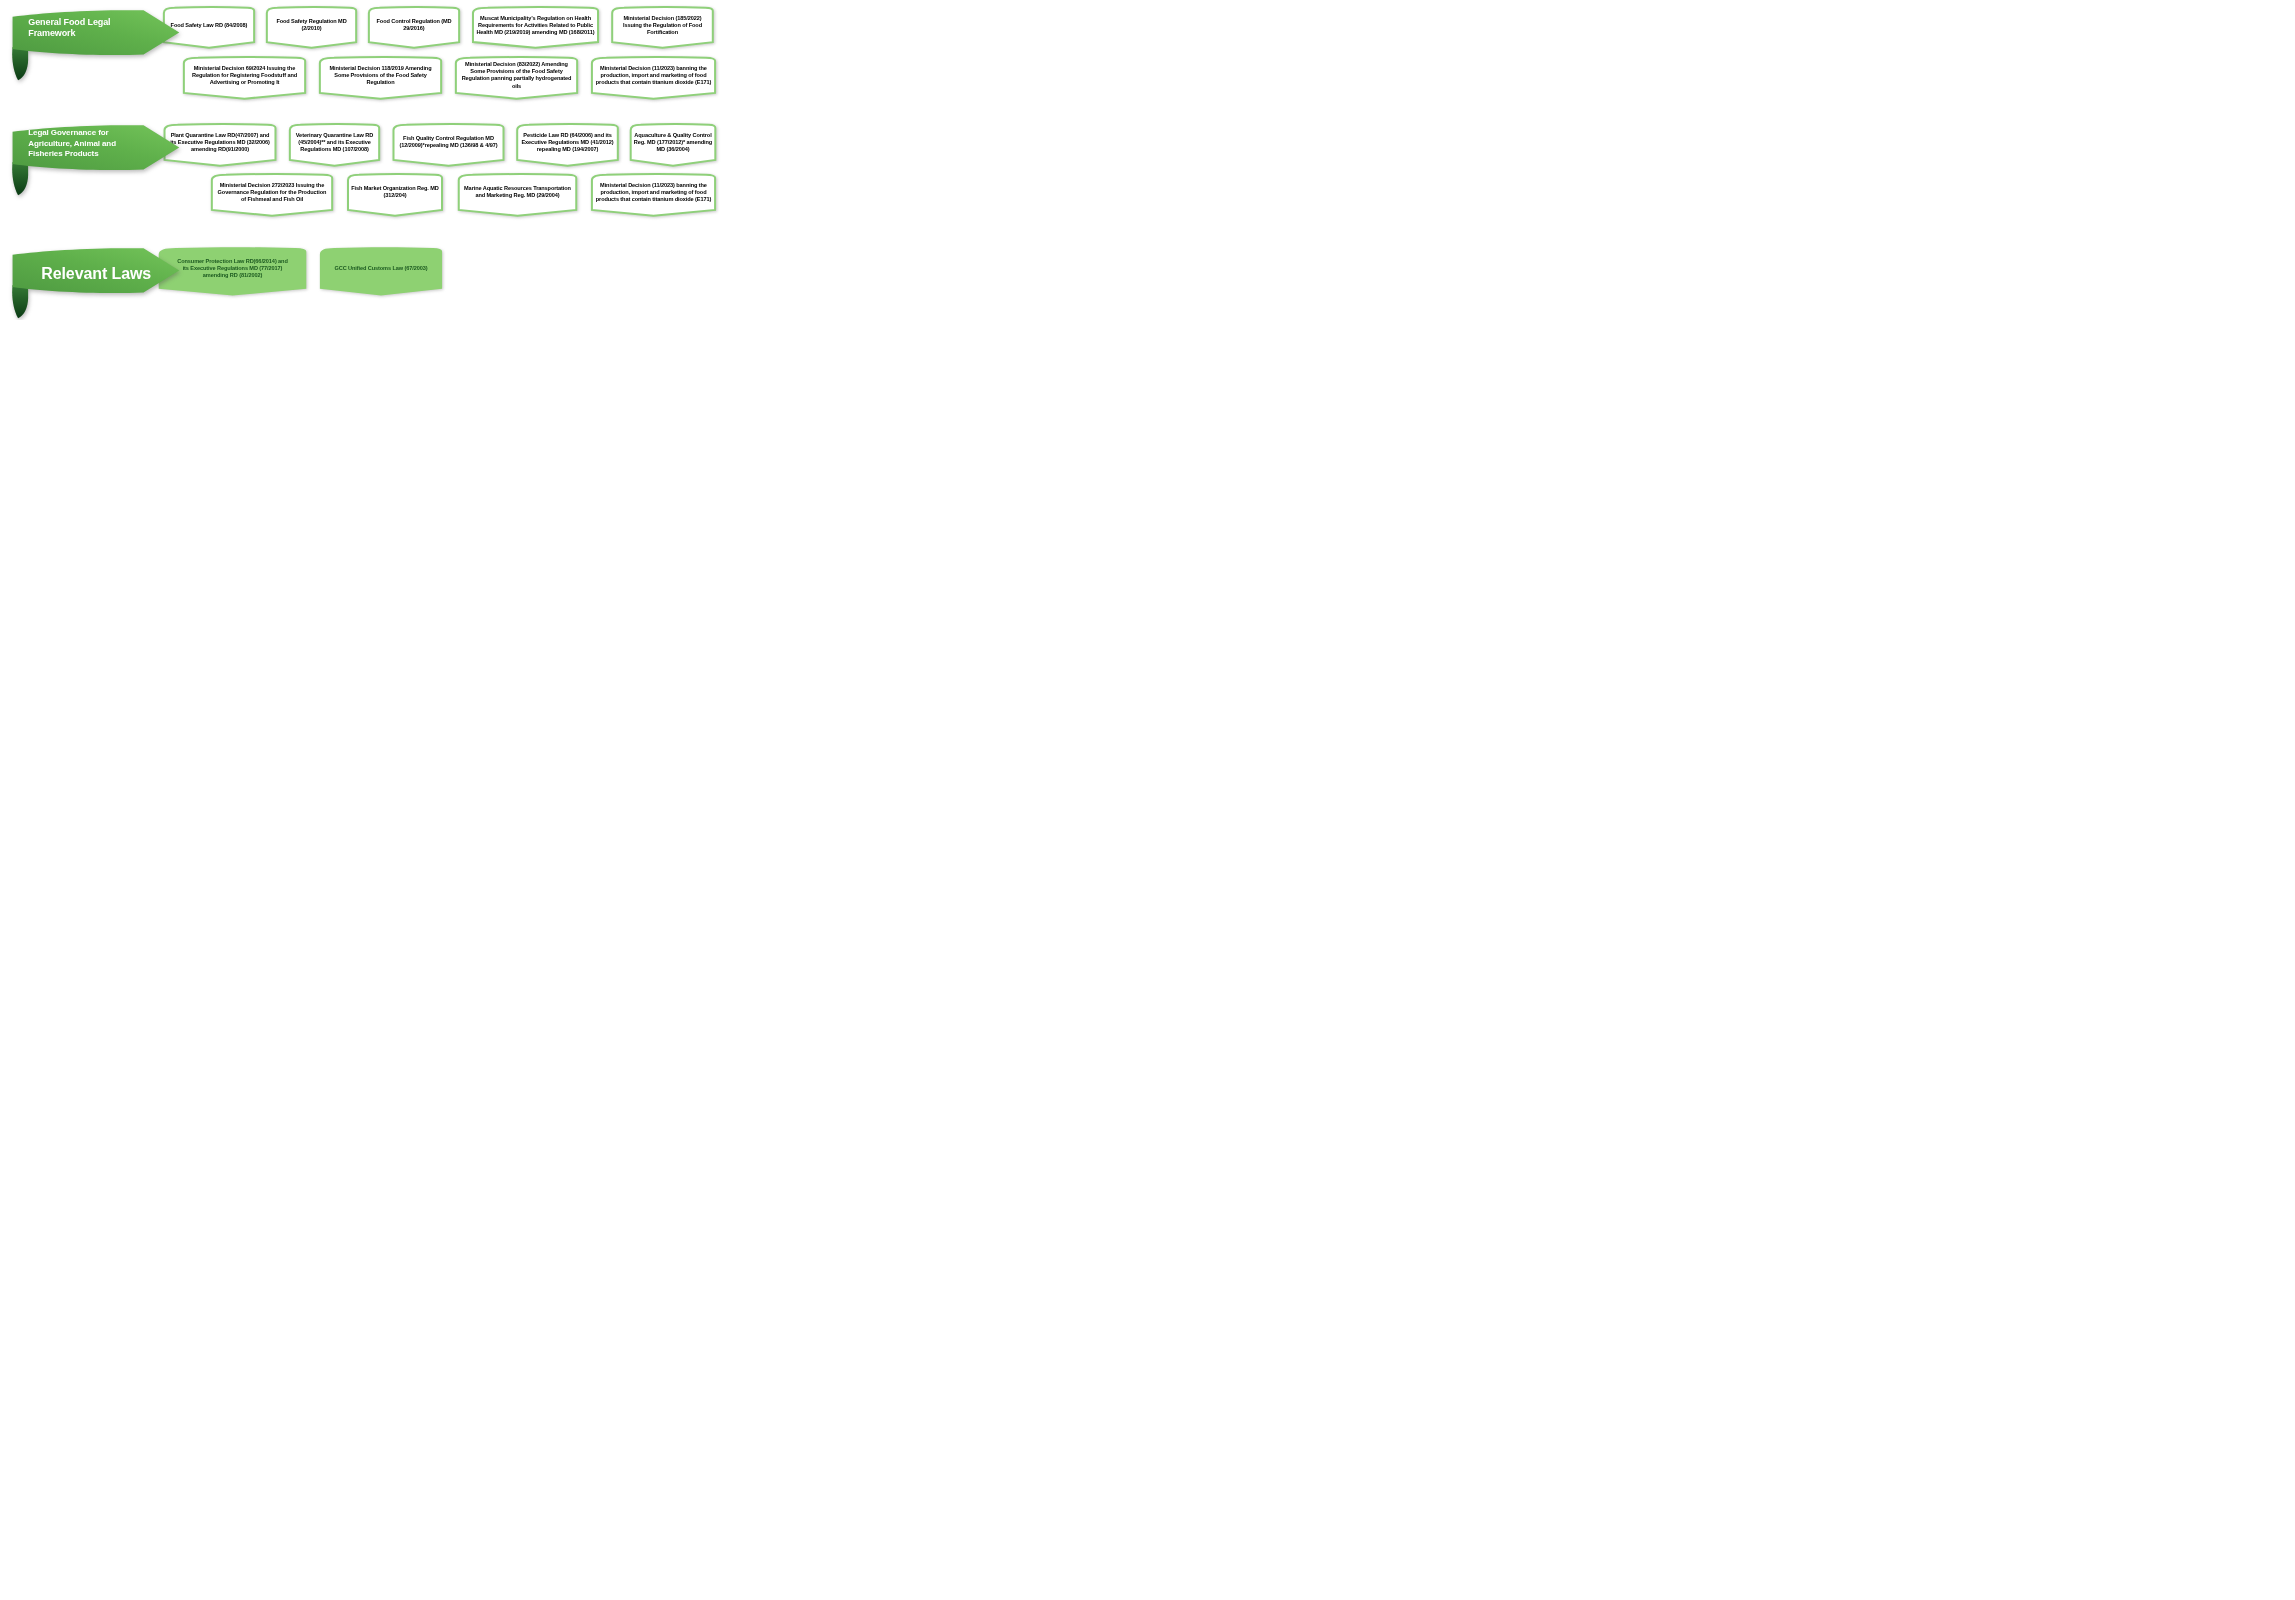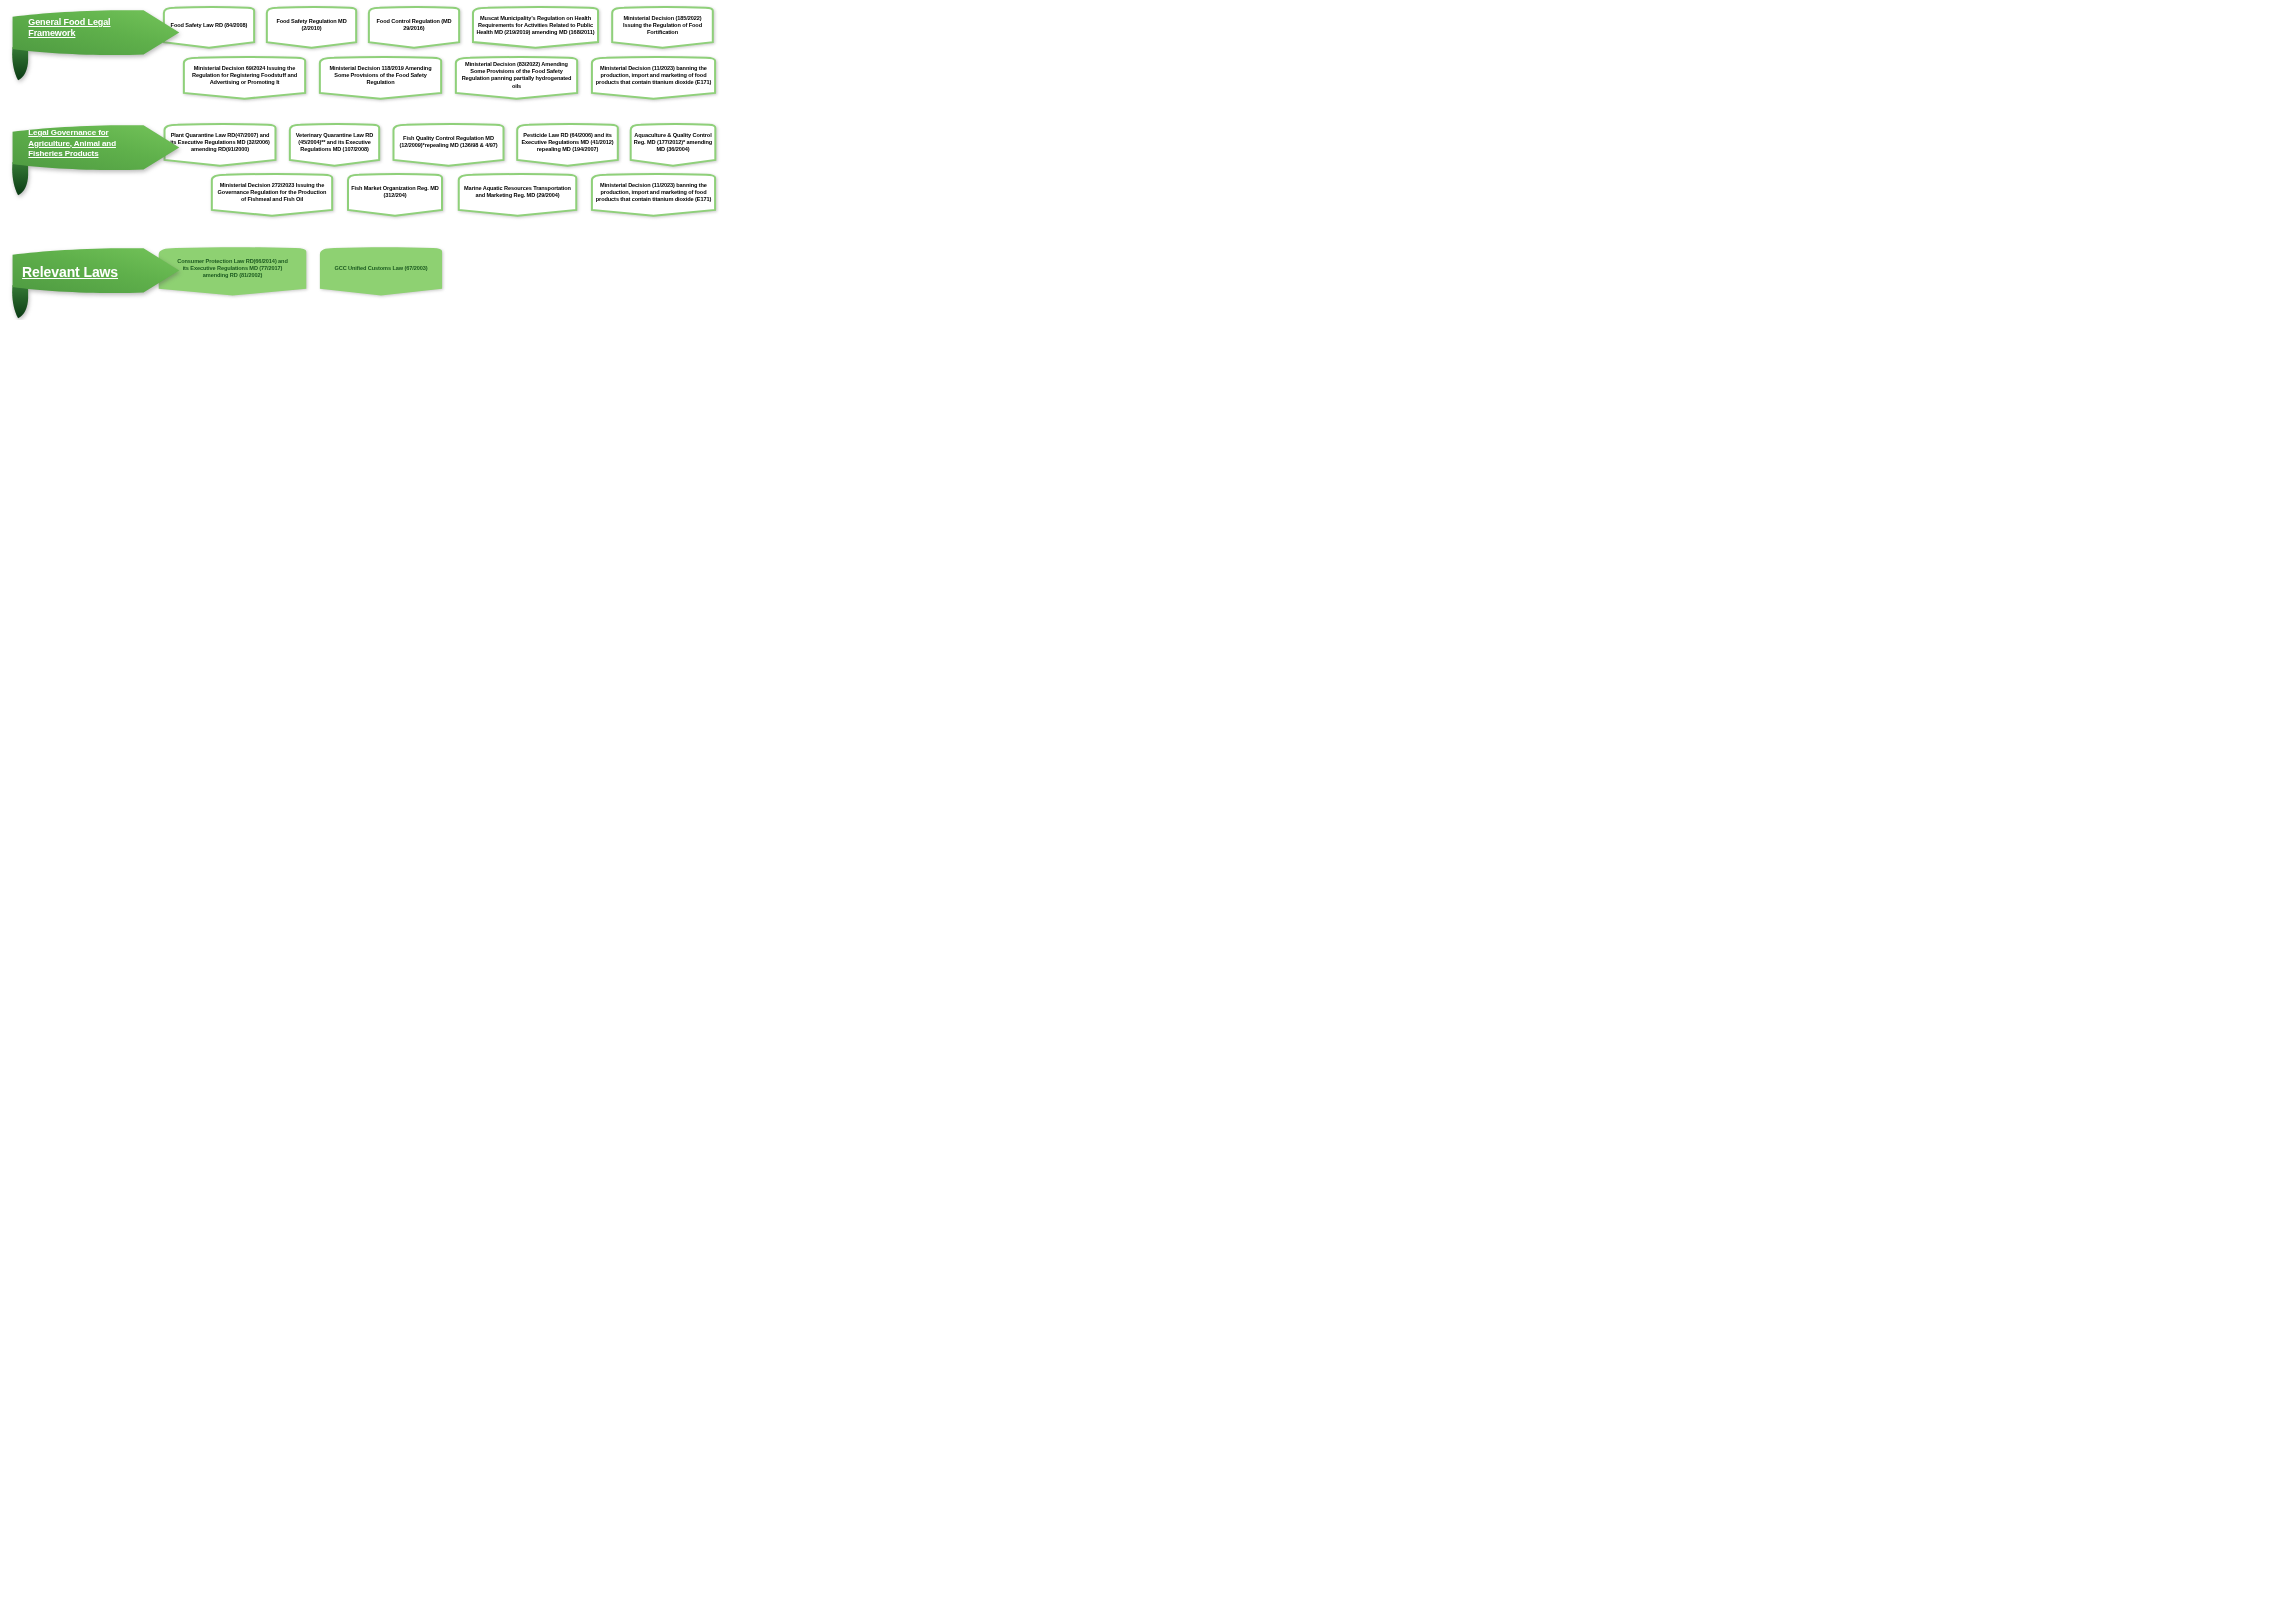--- a/index.html
+++ b/index.html
@@ -16,21 +16,21 @@
        font-weight:bold;font-size:5.6px;line-height:1.28;letter-spacing:-0.1px;color:#000;}
   .card.green .txt{color:#1c5a20;}
   .card.green.narrow .txt{left:14%;right:14%;}
 
   
   .ribbon{position:absolute;width:174px;height:79px;z-index:2;
           filter:drop-shadow(1.8px 2.8px 2.3px rgba(80,80,80,.4));}
   .ribbon .rshape{position:absolute;left:0;top:0;width:100%;height:100%;}
   .rbody{fill:url(#gBody);}
   .fold{fill:url(#gFold);}
-  .rtxt{position:absolute;color:#ffffff;font-weight:bold;line-height:1.32;letter-spacing:-0.1px;text-decoration:underline;}
+  .rtxt{position:absolute;color:#ffffff;font-weight:bold;line-height:1.32;letter-spacing:-0.1px;}
 </style>
 </head>
 <body>
 
 <svg width="0" height="0" style="position:absolute" aria-hidden="true">
   <defs>
     <linearGradient id="gBody" x1="0" y1="1" x2="1" y2="0">
       <stop offset="0" stop-color="#4e9a41"></stop>
       <stop offset="0.55" stop-color="#5fb04b"></stop>
       <stop offset="1" stop-color="#74c45a"></stop>
@@ -183,17 +183,17 @@
       <path class="card-path" d="M 3 16 Q 3 4 14 4 C 38 2 68 2 90 4 Q 97 4.5 97 11 L 97 84 L 50 97 L 3 84 Z"></path>
       </svg>
     <div class="txt">GCC Unified Customs Law (67/2003)</div>
   </div>
 
   <div class="ribbon" style="left:8.3px;top:241px">
     <svg class="rshape" viewBox="0 0 380 172" preserveAspectRatio="none">
       <path class="fold" d="M 10 96 L 44 96 L 44 122 C 44 146 35 162 22 168 C 12 150 7 122 10 96 Z"></path>
       <path class="rbody" d="M 10 30 C 80 20 200 14 296 16 L 374 64 L 296 112 C 200 116 80 110 10 100 Z"></path>
     </svg>
-    <div class="rtxt" style="left:13.8px;top:22px;width:129px;text-align:left;font-size:14px">Relevant Laws</div>
+    <div class="rtxt" style="left:13.8px;top:22px;width:129px;text-align:right;font-size:16px">Relevant Laws</div>
   </div>
 
 </div>
 
 
 </body></html>

